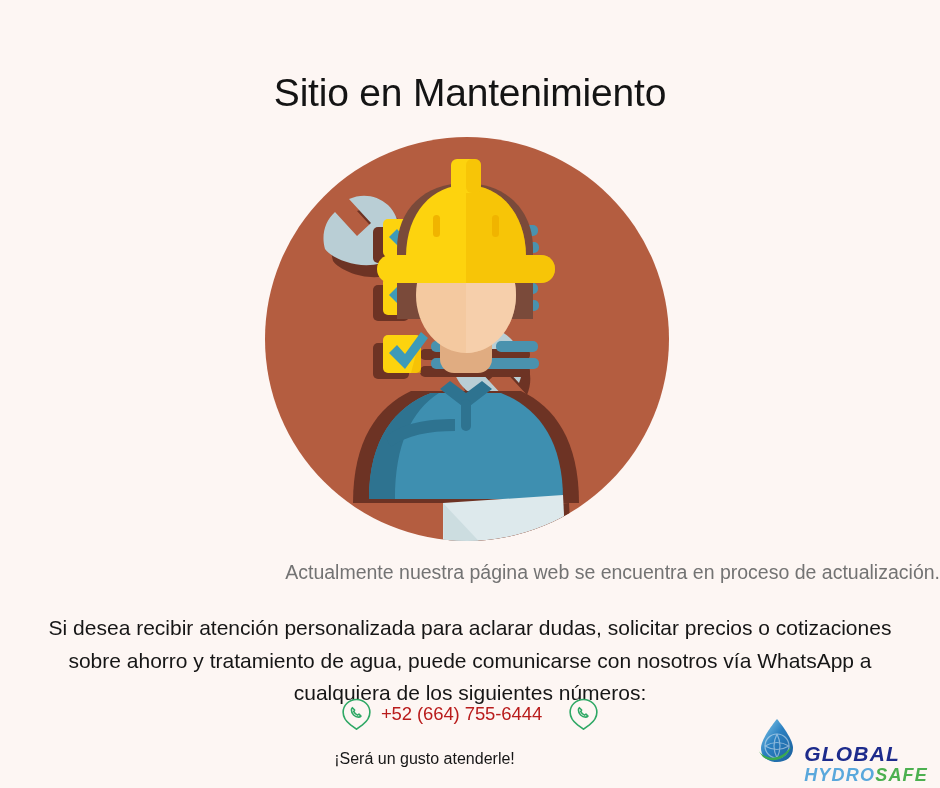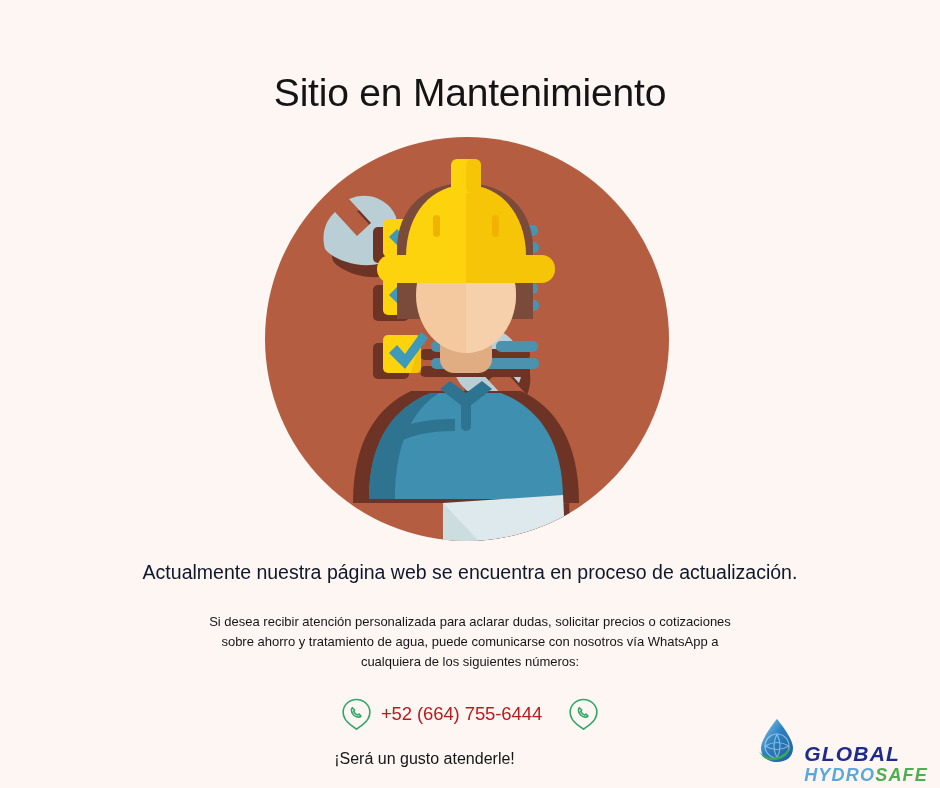--- a/index.html
+++ b/index.html
@@ -40,30 +40,30 @@
     border-radius:50%;
     background:#b45d40;
     overflow:hidden;
   }
   .ill-inner { position:absolute; inset:0; }
 
   
   .lead {
     position:absolute;
     top:558px; left:0; width:940px;
-    text-align:center;
+    text-align:right;
     font-size:19.5px;
     line-height:1.45;
-    color:#0f172a;
+    color:#737373;
   }
   .body-copy {
     position:absolute;
     top:612px; left:10px; width:920px;
     text-align:center;
-    font-size:13px;
+    font-size:21px;
     line-height:1.55;
     color:#161616;
   }
 
   
   .phones {
     position:absolute;
     top:698px; left:0; width:940px;
     display:flex;
     justify-content:center;

